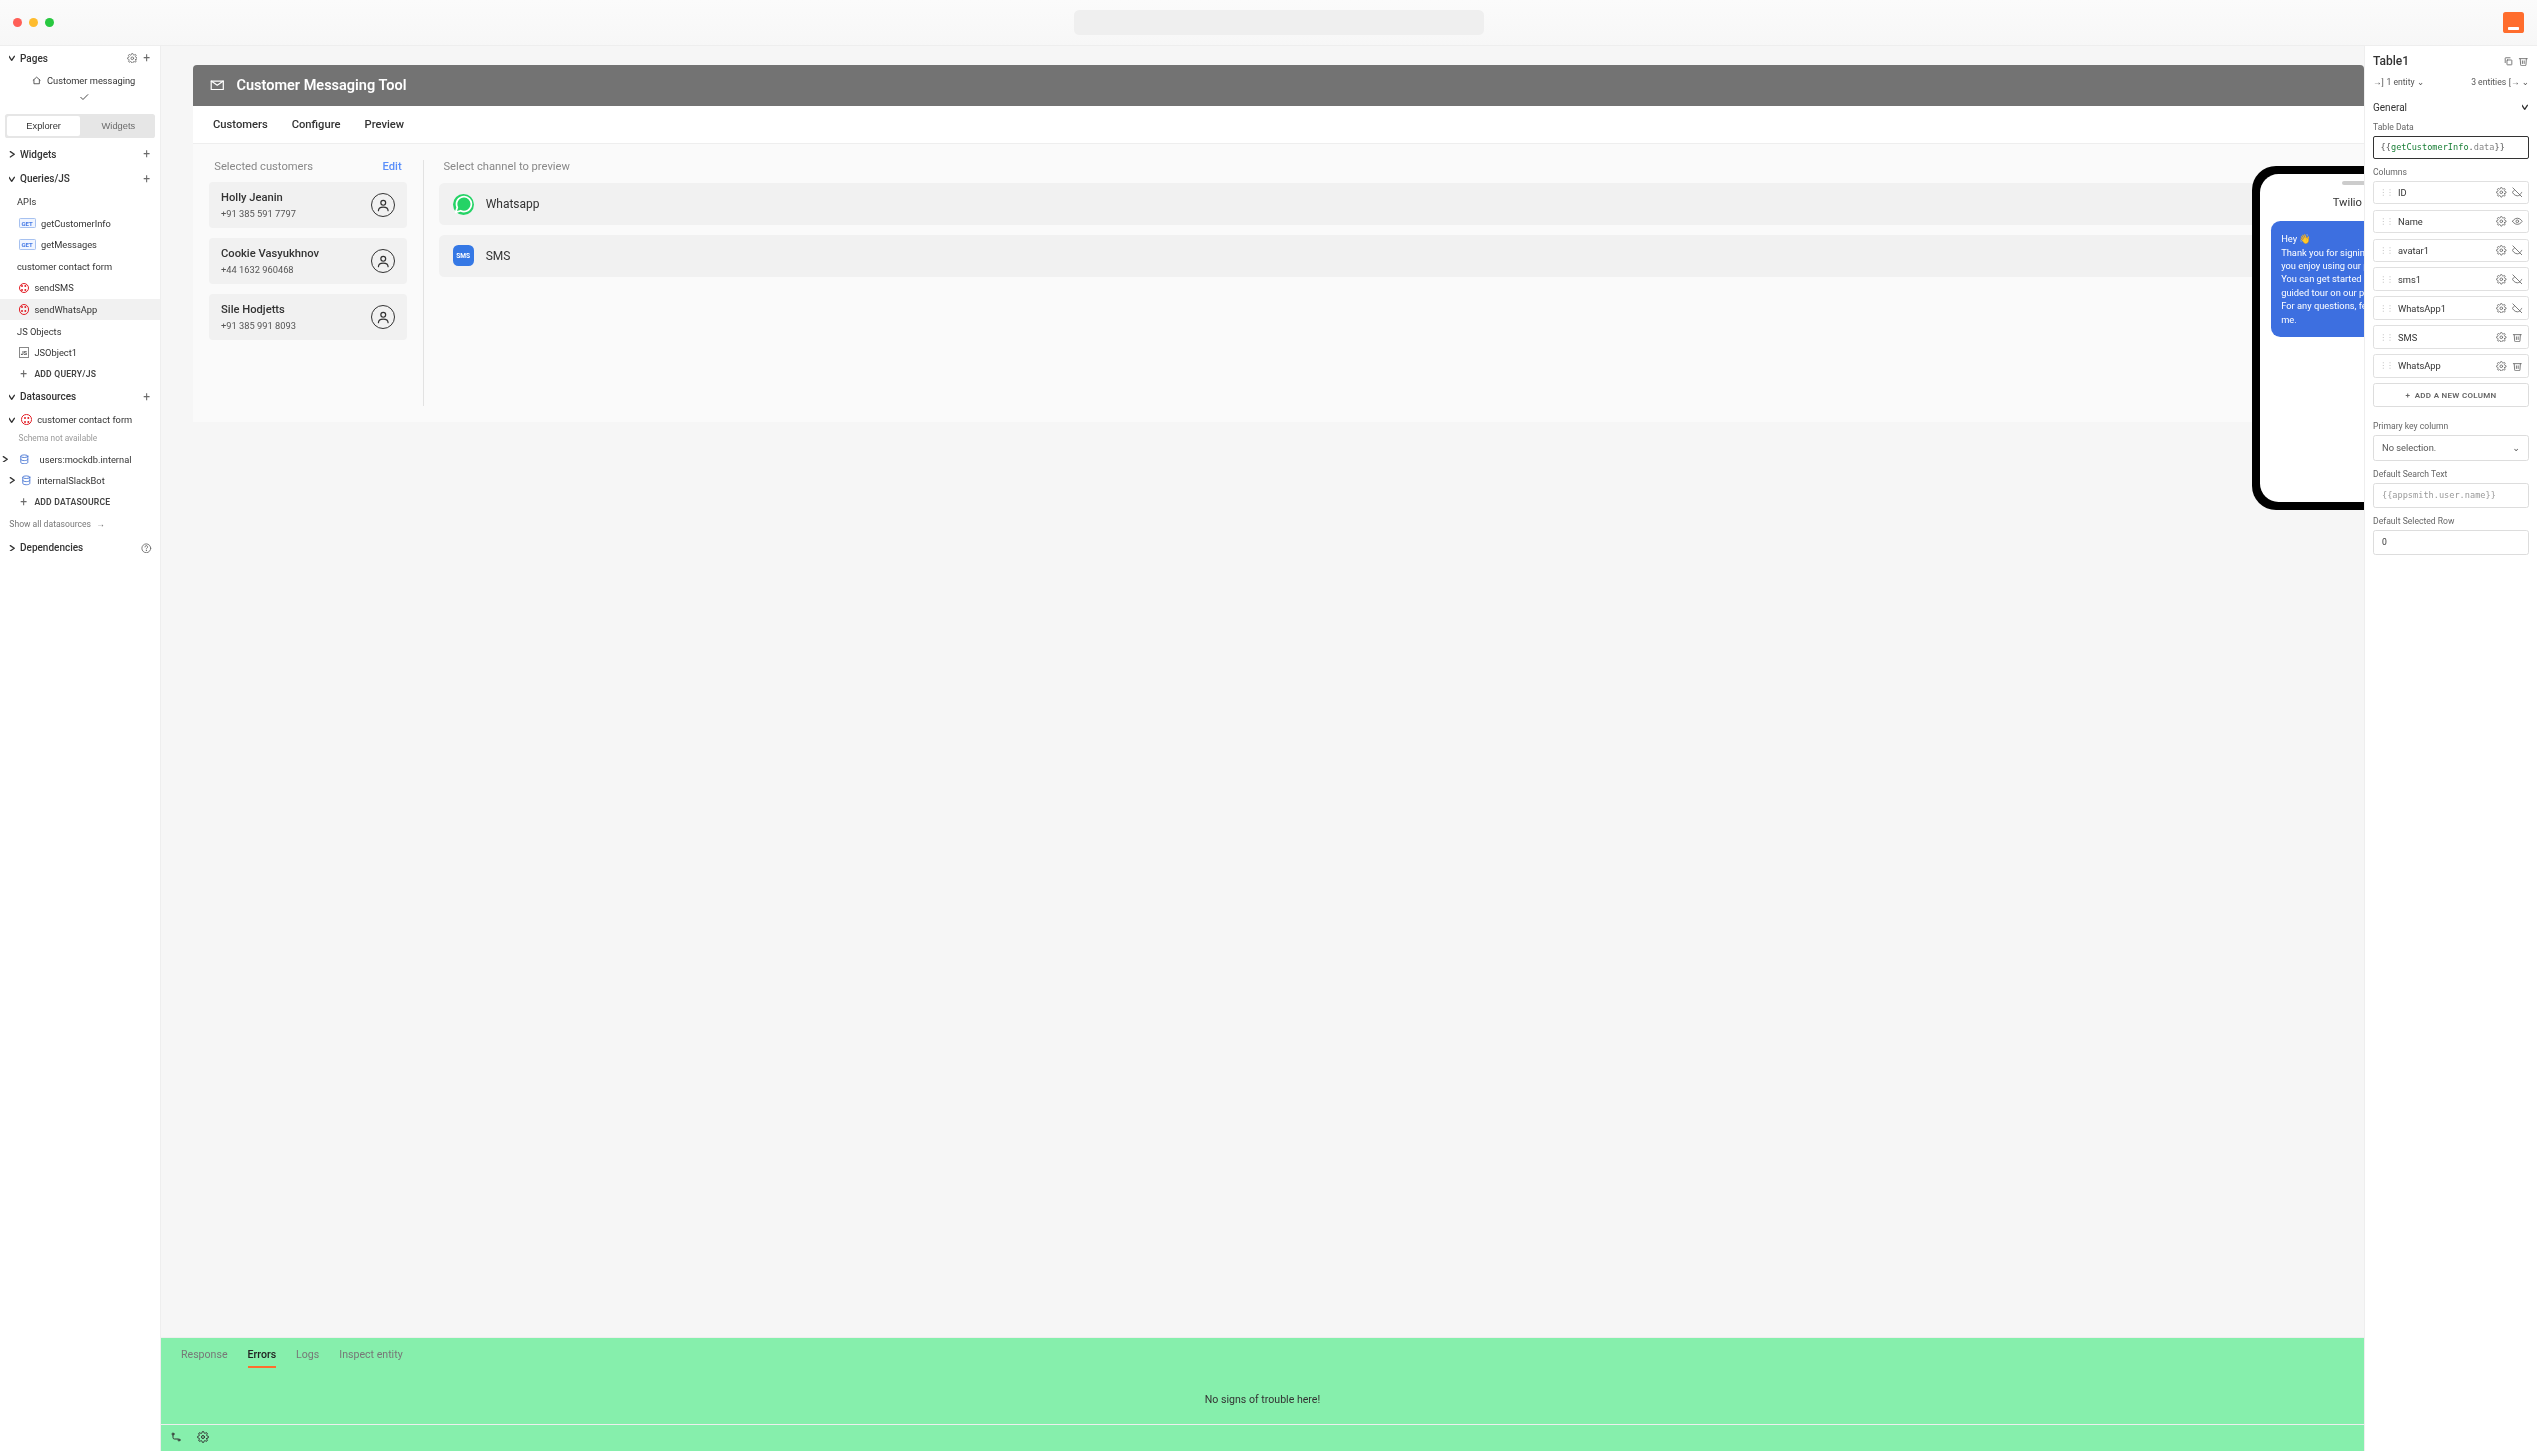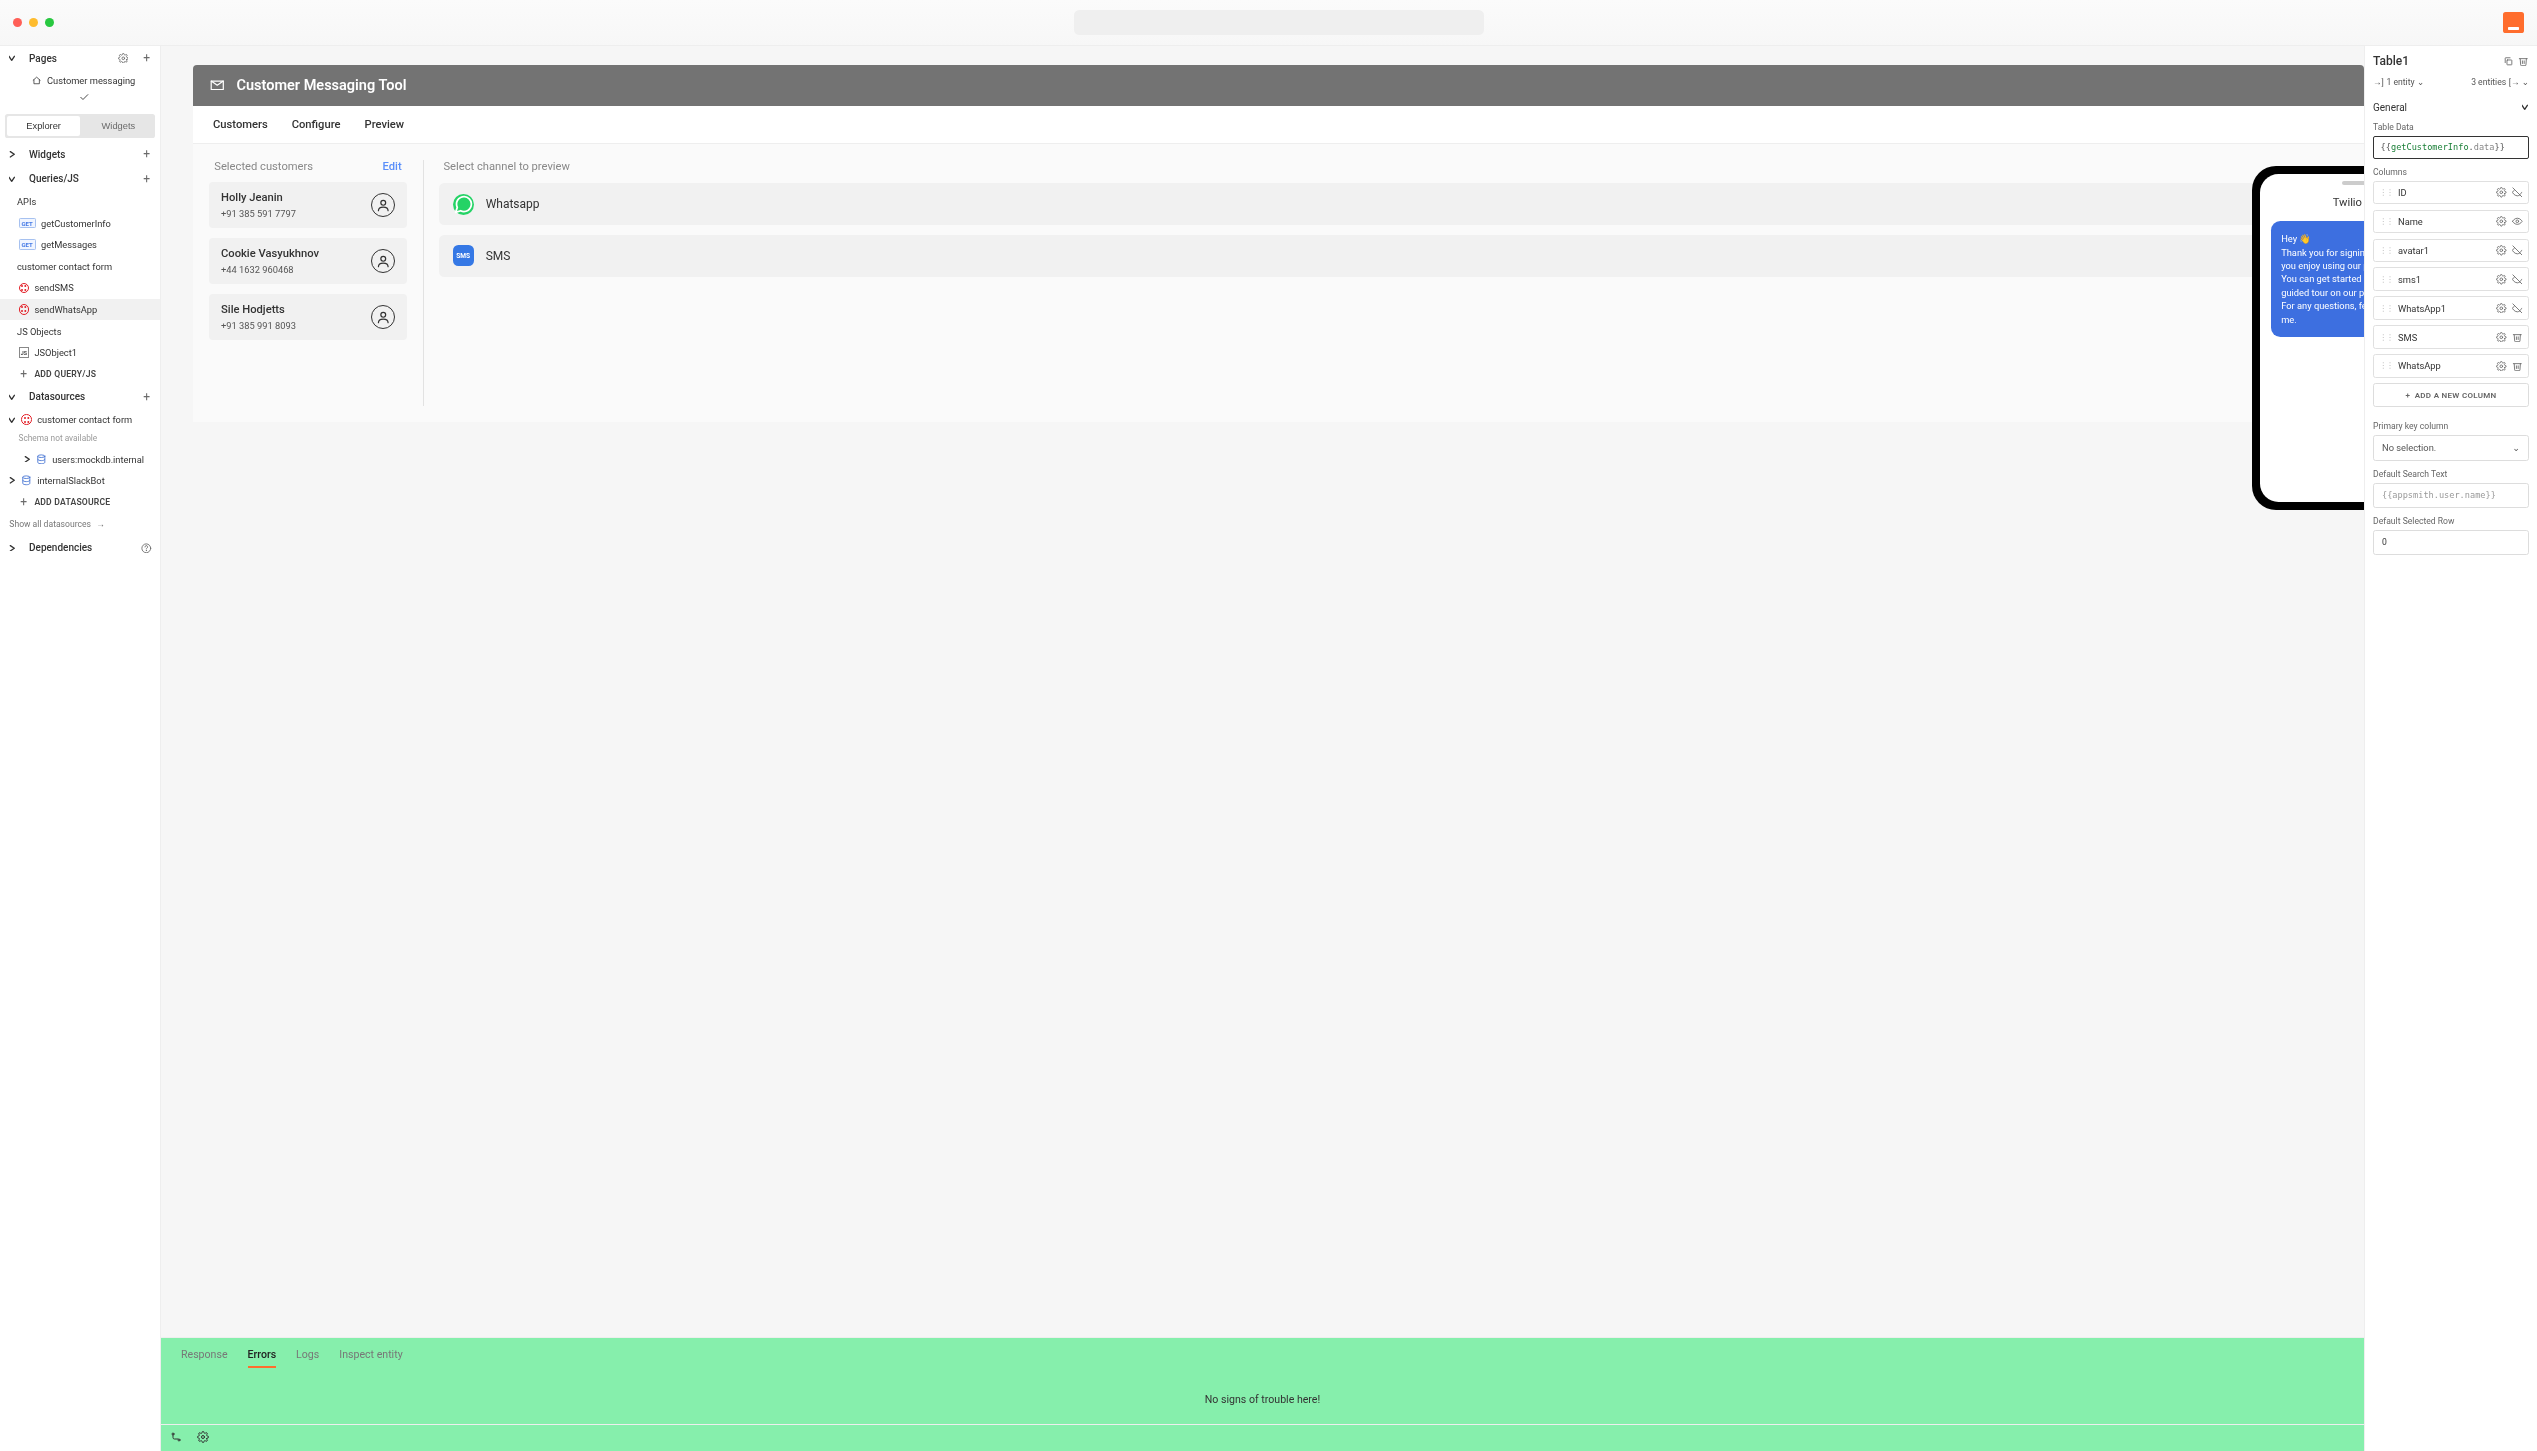--- a/index.html
+++ b/index.html
@@ -12,21 +12,21 @@
 .traffic span { width: 9.3px; height: 9.3px; border-radius: 50%; display:inline-block; }
 .traffic .r { background:#ff5f57; } .traffic .y { background:#febc2e; } .traffic .g { background:#28c840; }
 .titlebar .urlbox { width: 410px; height: 25px; margin: 0 auto; background:#efefef; border-radius:5.3px; }
 .titlebar .logo { width:21px; height:21px; background:#FF6D2D; border-radius:2.6px; display:flex; align-items:flex-end; justify-content:center; }
 .titlebar .logo::after { content:""; display:block; width:10.6px; height:2.6px; background:#fff; margin-bottom:3.3px; border-radius:0.7px; }
 
 .workspace { flex:1; display:flex; min-height:0; }
 
 
 .sidebar { width:161px; border-right:0.7px solid #eee; display:flex; flex-direction:column; font-size:9.3px; overflow-y:auto; }
-.side-sec-head { display:flex; align-items:center; padding:6.6px 8px; gap:13px; color:#333; font-weight:500; font-size:10px;}
+.side-sec-head { display:flex; align-items:center; padding:6.6px 8px; gap:4px; color:#333; font-weight:500; font-size:10px;}
 .side-sec-head .spacer { flex:1; }
 .chevron { width:8px; height:8px; display:inline-flex; align-items:center; justify-content:center; transform: rotate(90deg); }
 .chevron.right { transform: rotate(0deg); }
 .chevron svg { width:6.6px;height:6.6px; }
 .gear, .plus, .copy, .trash, .eye, .eyeoff, .help { width:10.6px; height:10.6px; color:#6b6b6b; display:inline-flex; align-items:center; justify-content:center; }
 .plus { font-size:12px; font-weight:400; }
 
 .side-item { display:flex; align-items:center; padding:5.3px 8px 5.3px 17px; gap:5.3px; color:#333; }
 .side-item.level2 { padding-left:18.5px; }
 .side-item.right-accent { justify-content:flex-end; padding-right:9.3px;flex-direction:column;}
@@ -230,21 +230,21 @@
       <div class="side-item" style="padding-left:8px;">
         <span class="chevron">
             <svg viewBox="0 0 10 10">
               <polyline points="2,1 8,5 2,9"></polyline>
             </svg>
           </span>
         <span class="icon-twilio"></span>
         <span>customer contact form</span>
       </div>
       <div class="muted-note">Schema not available</div>
-      <div class="side-item" style="padding-left:23px;">
+      <div class="side-item" style="padding-left:1px;gap:10px;">
         <span class="chevron right">
             <svg viewBox="0 0 10 10">
               <polyline points="2,1 8,5 2,9"></polyline>
             </svg>
           </span>
         <span class="icon-db"><svg viewBox="0 0 24 24">
               <ellipse cx="12" cy="5" rx="8" ry="3"></ellipse>
               <path d="M4 5v14c0 1.7 3.6 3 8 3s8-1.3 8-3V5"></path>
               <path d="M4 12c0 1.7 3.6 3 8 3s8-1.3 8-3"></path>
             </svg></span>

